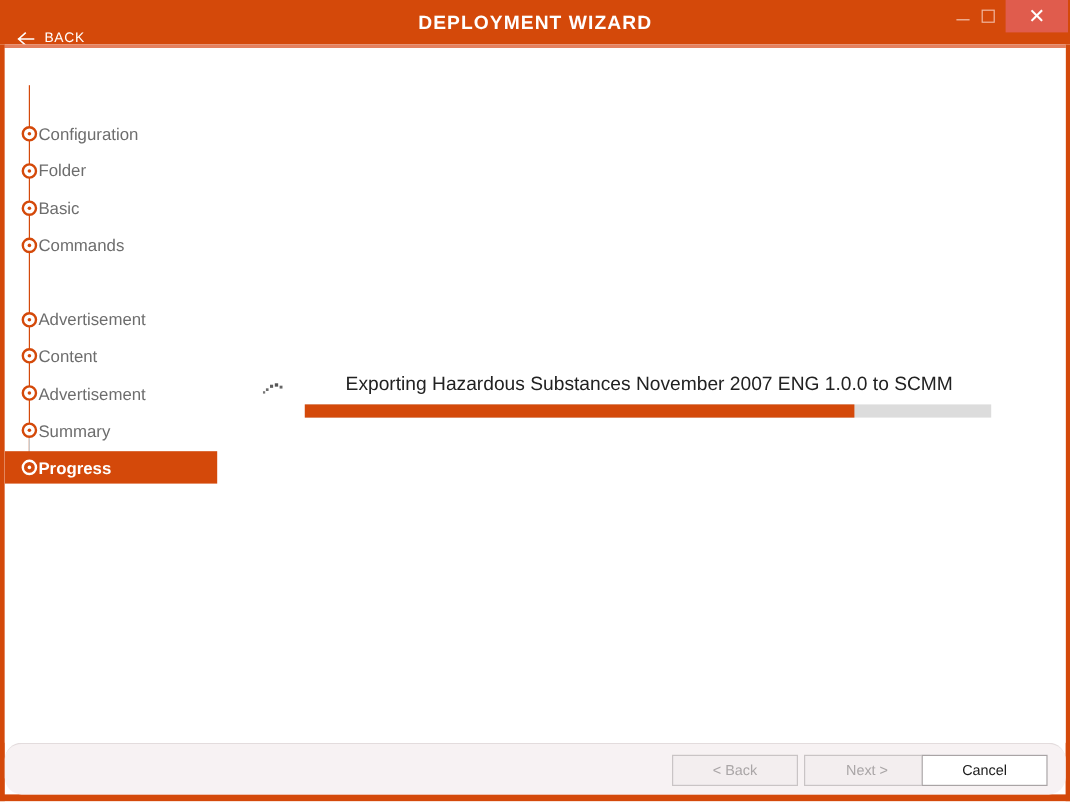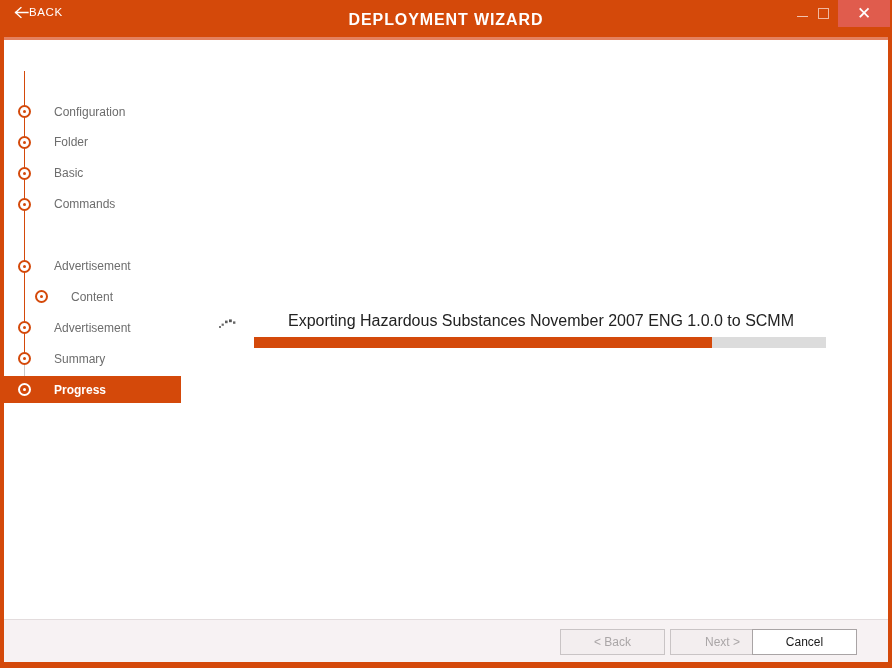--- a/index.html
+++ b/index.html
@@ -23,24 +23,25 @@
   #titlebar {
     position: absolute;
     left: 0; top: 0;
     width: 892px;
     height: 37px;
     background: #d4490a;
     box-sizing: border-box;
   }
   #back-button {
     position: absolute;
-    left: 8px; top: 0;
+    left: 8px; top: 20px;
     height: 24px;
     display: flex;
     align-items: center;
+    gap: 8px;
     padding: 0 6px;
     cursor: pointer;
     user-select: none;
   }
   #back-button .arrow {
     display: block;
     width: 15px; height: 15px;
     position: relative;
   }
   #back-button .arrow svg { display:block; }
@@ -175,22 +176,22 @@
     justify-content: center;
   }
   .step .ring .dot {
     width: 3px;
     height: 3px;
     border-radius: 50%;
     background: #d4490a;
   }
   .step .label {
     position: absolute;
-    left: 50px;
-    font-size: 12px;
+    left: 28px;
+    font-size: 14px;
     color: #6d6d6d;
     white-space: nowrap;
   }
   .step.active {
     background: #d4490a;
   }
   .step.active .ring {
     border-color: #ffffff;
     background: #d4490a;
   }
@@ -256,20 +257,21 @@
   
   #footer {
     position: absolute;
     left: 4px;
     top: 619px;
     width: 884px;
     height: 43px;
     background: #f7f2f3;
     border-top: 1px solid #e3dcdd;
     box-sizing: border-box;
+    border-radius: 14px;
   }
   .btn {
     position: absolute;
     top: 9px;
     height: 26px;
     width: 105px;
     box-sizing: border-box;
     border: 1px solid #c9c4c5;
     background: #f3eeef;
     color: #aaa6a7;
@@ -281,21 +283,21 @@
     cursor: default;
   }
   .btn.enabled {
     background: #ffffff;
     color: #1a1a1a;
     border: 1px solid #a9a4a5;
     cursor: pointer;
   }
   #btn-back-nav { left: 556px; }
   #btn-next-nav { left: 666px; }
-  #btn-cancel   { left: 748px; }
+  #btn-cancel   { left: 764px; }
 </style>
 </head>
 <body>
 
 <div id="app-window">
 
   <div id="titlebar">
     <div id="back-button">
       <span class="arrow">
         <svg width="15" height="15" viewBox="0 0 15 15">
@@ -352,21 +354,21 @@
             <span class="dot"></span>
           </span>
           <span class="label">Commands</span>
         </div>
         <div class="step" style="top: 212.5px;">
           <span class="ring">
             <span class="dot"></span>
           </span>
           <span class="label">Advertisement</span>
         </div>
-        <div class="step" style="top: 243.4px; margin-left: 17px;">
+        <div class="step" style="top: 243.4px;">
           <span class="ring">
             <span class="dot"></span>
           </span>
           <span class="label">Content</span>
         </div>
         <div class="step" style="top: 274.3px;">
           <span class="ring">
             <span class="dot"></span>
           </span>
           <span class="label">Advertisement</span>

